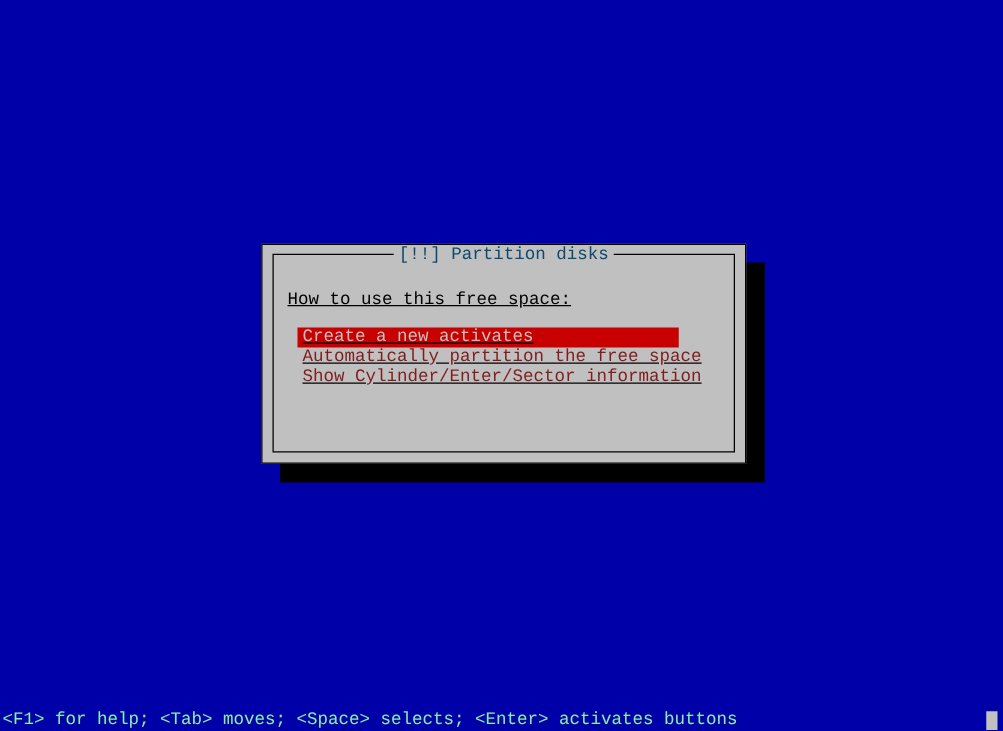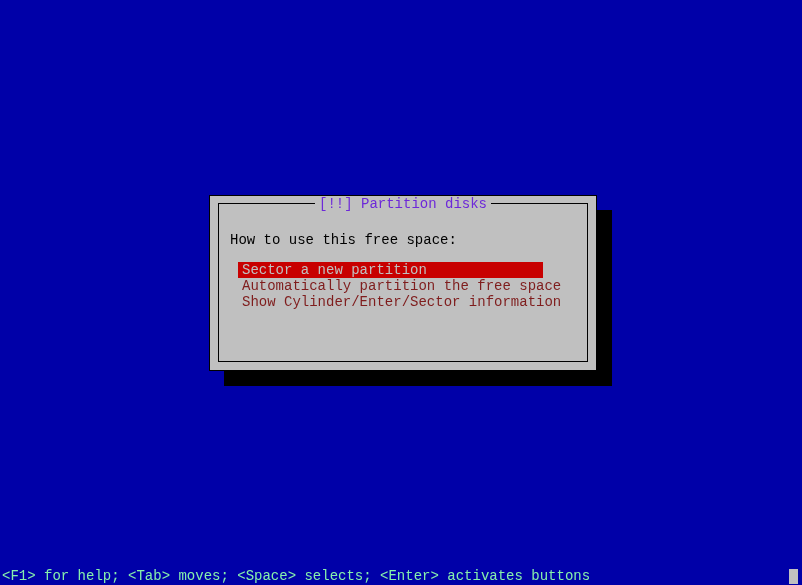--- a/index.html
+++ b/index.html
@@ -40,29 +40,30 @@
       right: 8px;
       bottom: 8px;
       border: 1px solid #000000;
     }
     .dialog-title {
       position: absolute;
       top: 0px;
       left: 50%;
       transform: translateX(-50%);
       background: #c0c0c0;
-      color: #6d28d9;
+      color: #0c4a6e;
       padding: 0 4px;
       white-space: nowrap;
     }
     .dialog-content {
       position: absolute;
       left: 20px;
       top: 36px;
       right: 14px;
+      text-decoration: underline;
     }
     .prompt {
       color: #000000;
       margin-bottom: 14px;
     }
     .menu {
       margin-left: 8px;
     }
     .menu-item {
       color: #7f1d1d;
@@ -106,21 +107,21 @@
 <body>
 
 <div class="dialog-shadow"></div>
 
 <div class="dialog">
   <div class="dialog-border"></div>
   <div class="dialog-title">[!!] Partition disks</div>
   <div class="dialog-content">
     <div class="prompt">How to use this free space:</div>
     <div class="menu">
-      <div class="menu-item selected">Sector a new partition</div>
+      <div class="menu-item selected">Create a new activates</div>
       <div class="menu-item">Automatically partition the free space</div>
       <div class="menu-item">Show Cylinder/Enter/Sector information</div>
     </div>
   </div>
 </div>
 
 <div class="status-bar">
   <span>&lt;F1&gt; for help; &lt;Tab&gt; moves; &lt;Space&gt; selects; &lt;Enter&gt; activates buttons</span>
   <span class="status-cursor"></span>
 </div>

